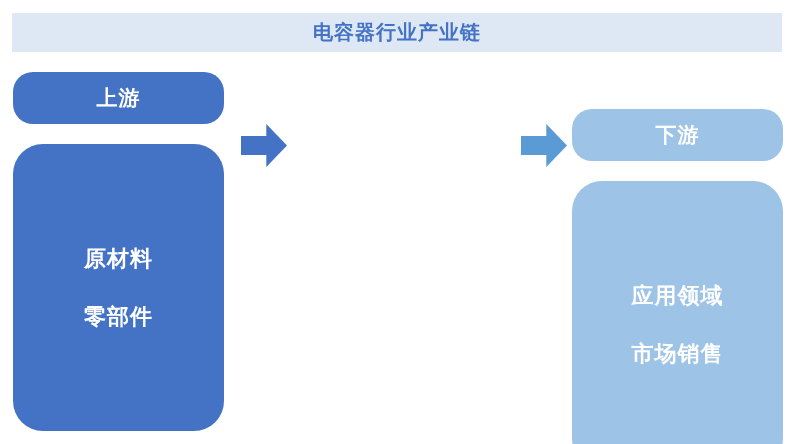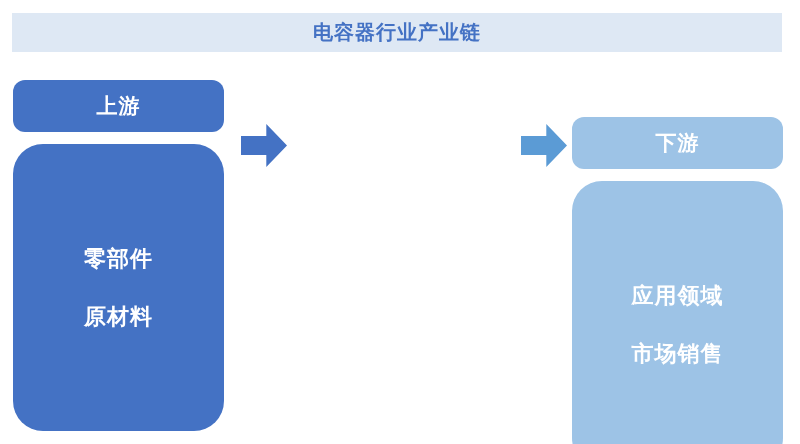--- a/index.html
+++ b/index.html
@@ -20,21 +20,21 @@
   .title-band{
     position:absolute;left:12px;top:13px;width:770px;height:39px;
     background:var(--title-band-bg);
     display:flex;align-items:center;justify-content:center;
   }
   .title-band .title-text{
     color:var(--title-text);font-size:20px;font-weight:bold;letter-spacing:1px;
   }
 
   .stage-header{
-    position:absolute;top:80px;height:52px;border-radius:12px;
+    position:absolute;top:72px;height:52px;border-radius:20px;
     display:flex;align-items:center;justify-content:center;
     color:var(--text-on-fill);font-size:21px;font-weight:bold;letter-spacing:1px;
   }
   .stage-box{
     position:absolute;top:144px;height:287px;border-radius:30px;
     display:flex;flex-direction:column;align-items:center;justify-content:center;
     gap:28px;
     color:var(--text-on-fill);font-size:22px;font-weight:bold;letter-spacing:1px;
   }
   .col1{left:13px;width:211px;}
@@ -57,22 +57,22 @@
 <div class="canvas">
 
   <div class="title-band">
     <span class="title-text">电容器行业产业链</span>
   </div>
 
   <div class="stage-header col1 fill-up">
     <span>上游</span>
   </div>
   <div class="stage-box col1 fill-up">
+    <span>原材料</span>
     <span>零部件</span>
-    <span>原材料</span>
   </div>
 
   <div class="flow-arrow arrow-1"></div>
 
 
   <div class="flow-arrow arrow-2"></div>
 
   <div class="stage-header col3 fill-down">
     <span>下游</span>
   </div>

